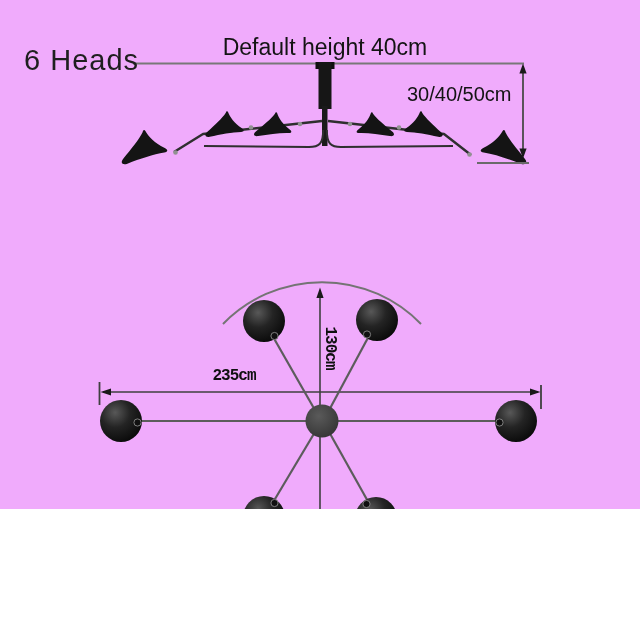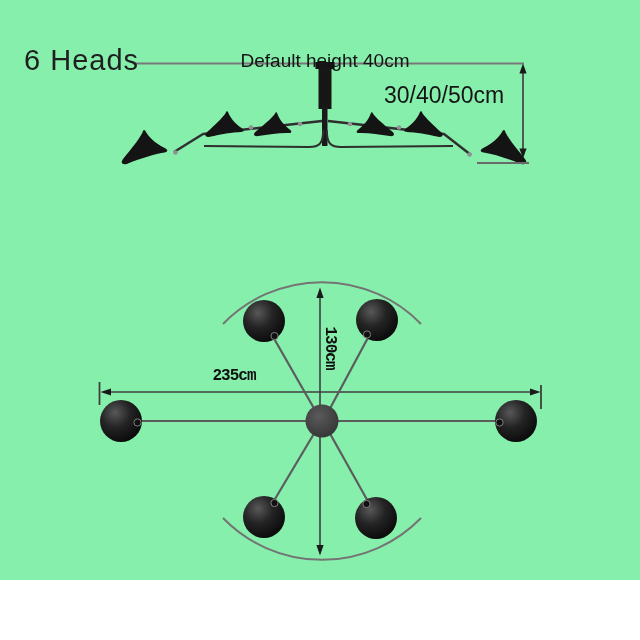--- a/index.html
+++ b/index.html
@@ -1,25 +1,25 @@
 <!DOCTYPE html>
 <html><head>
 <meta charset="utf-8">
 <style>
   html,body{margin:0;padding:0;background:#ffffff;}
   .stage{
-    position:relative;width:640px;height:580px;background:#86efac;
+    position:relative;width:640px;height:509px;background:#f0abfc;
     overflow:hidden;font-family:"Liberation Sans",sans-serif;color:#1c1c1c;
   }
   .stage svg{position:absolute;left:0;top:0;}
   .label{position:absolute;white-space:nowrap;line-height:1.1;}
   .heads-label{left:24px;top:45px;font-size:29px;letter-spacing:1px;color:#1f1f1f;}
   .variant-label{left:37px;top:77px;font-size:25px;color:#c3262d;}
-  .default-height-label{left:325px;top:35px;transform:translateX(-50%);font-size:19px;color:#141414;margin-top:16px;}
-  .rod-options-label{left:384px;top:83px;font-size:23px;color:#141414;text-align:right;}
+  .default-height-label{left:325px;top:35px;transform:translateX(-50%);font-size:23px;color:#141414;}
+  .rod-options-label{left:407px;top:83px;font-size:20px;color:#141414;text-align:right;}
   .dim-label{
     font-family:"Liberation Mono","DejaVu Sans Mono",monospace;
     font-weight:700;font-size:16px;color:#101010;letter-spacing:-1px;
   }
   .width-label{left:234px;top:368px;transform:translateX(-50%);text-align:right;}
   .depth-label{left:329px;top:348px;transform:translate(-50%,-50%) rotate(90deg);}
 </style>
 </head>
 <body>
 

